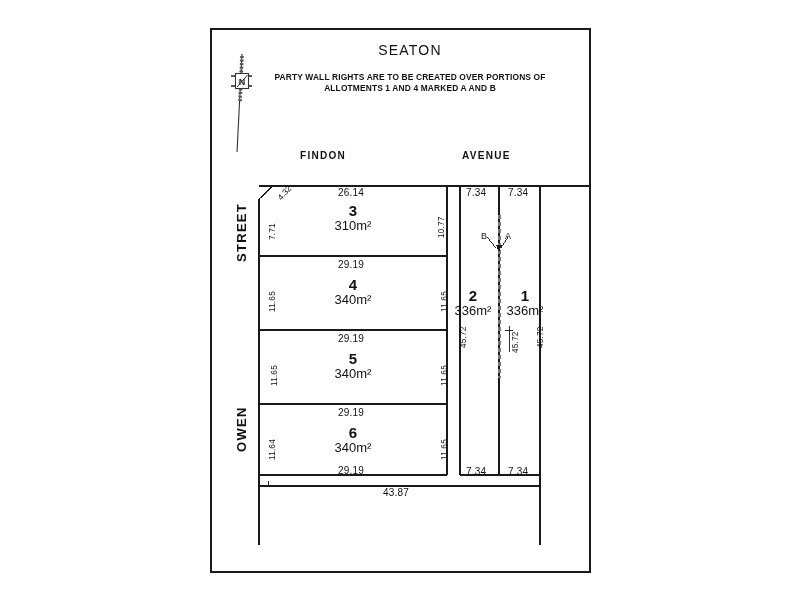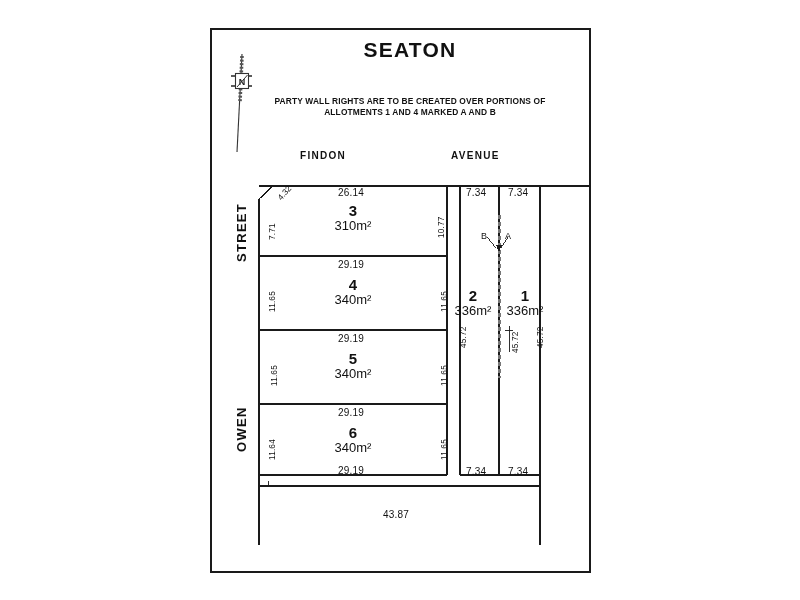--- a/index.html
+++ b/index.html
@@ -30,36 +30,36 @@
 
   
   #title-block {
     position: absolute;
     left: 260px;
     top: 38px;
     width: 300px;
     text-align: center;
   }
   #map-title {
-    font-size: 21px;
-    font-weight: bold;
+    font-size: 14px;
+    font-weight: normal;
     letter-spacing: 1.2px;
     line-height: 24px;
   }
   #map-subtitle {
     font-size: 12.5px;
     font-weight: bold;
     letter-spacing: 0.6px;
     line-height: 16px;
     margin-top: 1px;
   }
   #note-block {
     position: absolute;
     left: 250px;
-    top: 96px;
+    top: 72px;
     width: 320px;
     text-align: center;
     font-size: 8.4px;
     font-weight: bold;
     line-height: 10.5px;
     letter-spacing: 0.15px;
   }
 
   
   #north-arrow {
@@ -72,21 +72,21 @@
 
   
   .street-label {
     position: absolute;
     font-size: 10px;
     font-weight: bold;
     letter-spacing: 1.3px;
     white-space: nowrap;
   }
   #label-findon { left: 300px; top: 150px; }
-  #label-avenue { left: 451px; top: 150px; }
+  #label-avenue { left: 462px; top: 150px; }
   .street-label-vert {
     position: absolute;
     font-size: 13px;
     font-weight: bold;
     letter-spacing: 1.3px;
     white-space: nowrap;
     transform-origin: 0 0;
     transform: rotate(-90deg);
   }
   #label-street { left: 234px; top: 262px; }
@@ -258,21 +258,21 @@
 <div class="dim" style="left:338px; top:333px;">29.19</div>
 
 <div class="dim-v" style="left:270px; top:386px;">11.65</div>
 <div class="dim-v" style="left:440px; top:386px;">11.65</div>
 <div class="dim" style="left:338px; top:407px;">29.19</div>
 
 <div class="dim-v" style="left:268px; top:460px;">11.64</div>
 <div class="dim-v" style="left:440px; top:460px;">11.65</div>
 <div class="dim" style="left:338px; top:465px;">29.19</div>
 
-<div class="dim" style="left:383px; top:509px;">43.87</div>
+<div class="dim" style="left:383px; top:487px;">43.87</div>
 
 <div class="dim" style="left:466px; top:187px;">7.34</div>
 <div class="dim" style="left:508px; top:187px;">7.34</div>
 <div class="dim" style="left:466px; top:466px;">7.34</div>
 <div class="dim" style="left:508px; top:466px;">7.34</div>
 <div class="dim-v" style="left:459px; top:348px;">45.72</div>
 <div class="dim-v" style="left:511px; top:353px;">45.72</div>
 <div class="dim-v" style="left:536px; top:348px;">45.72</div>
 
 </body></html>

